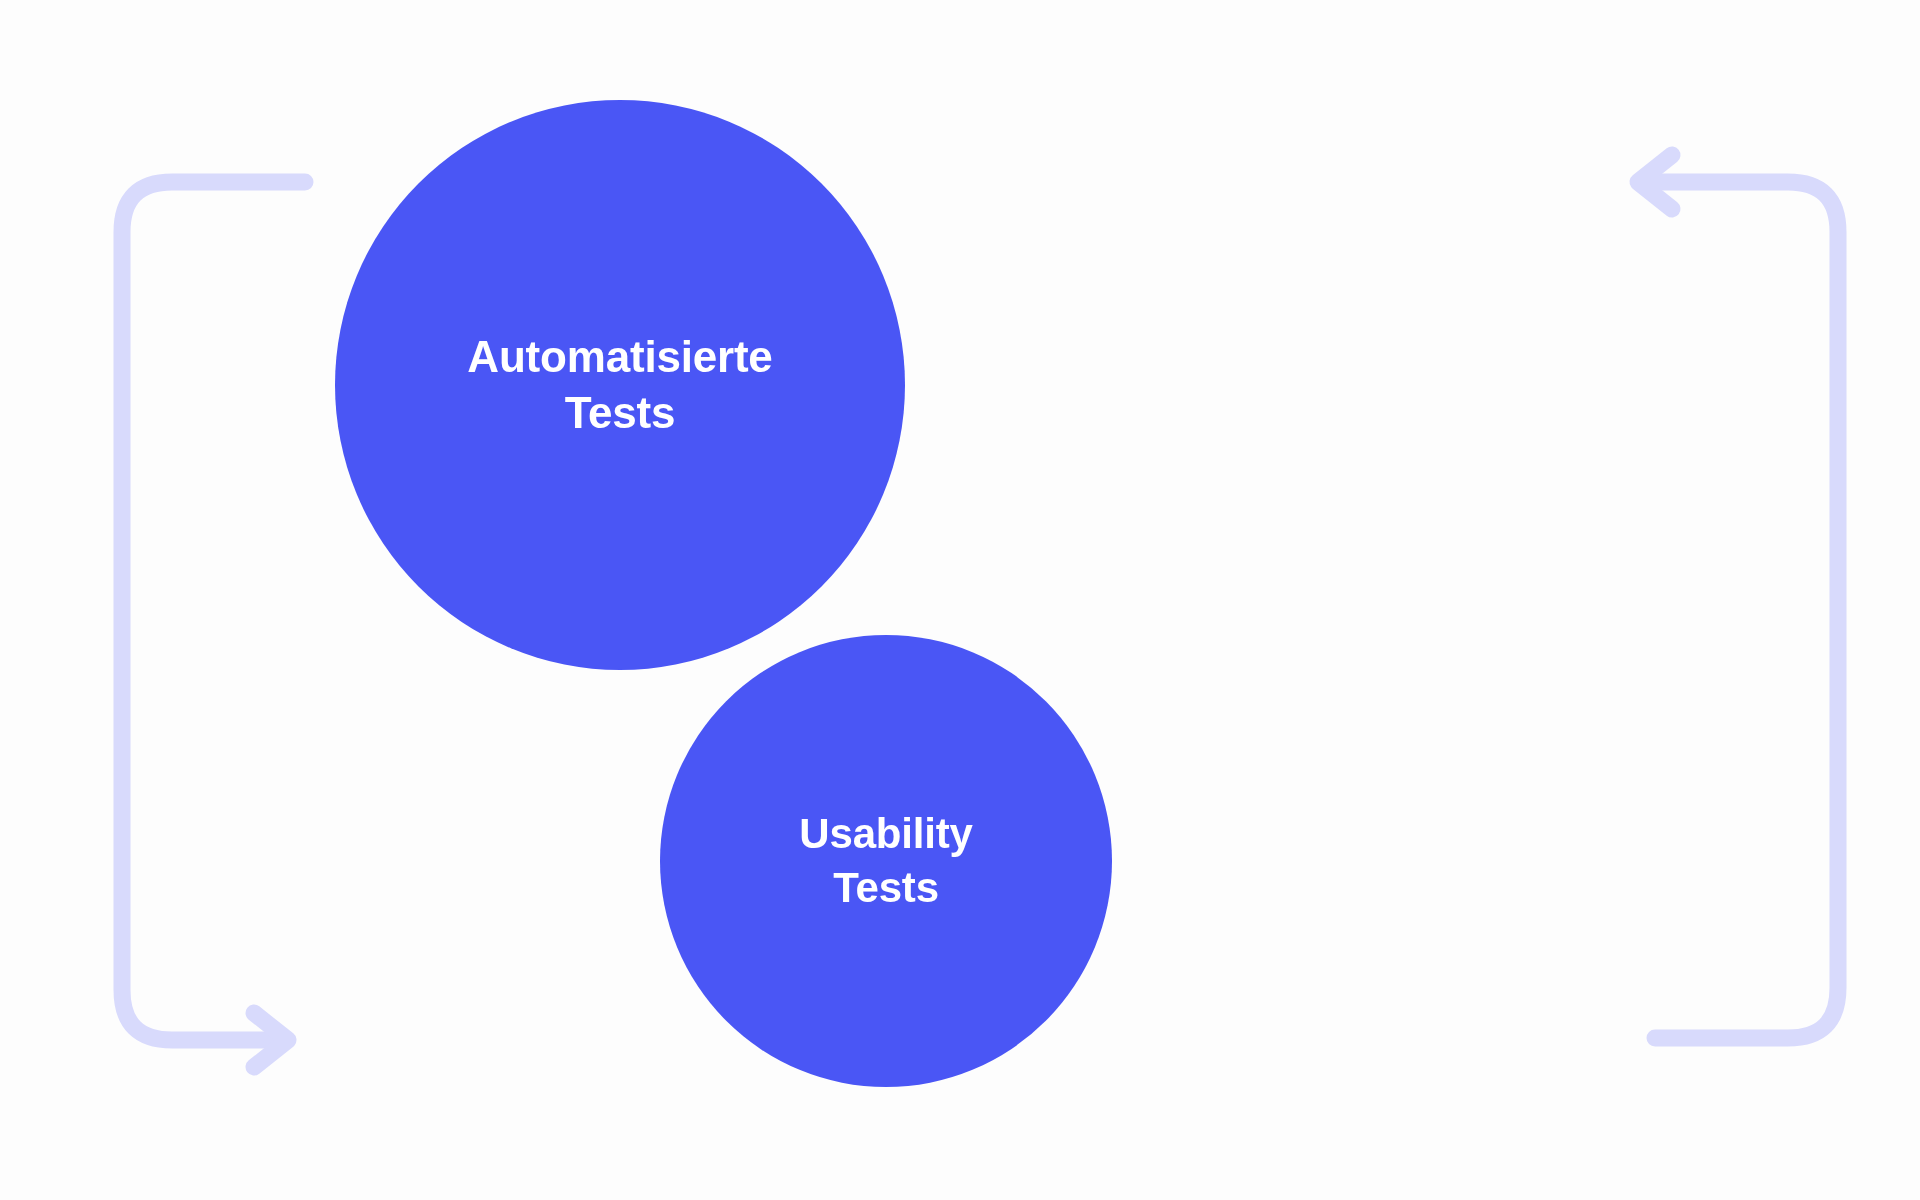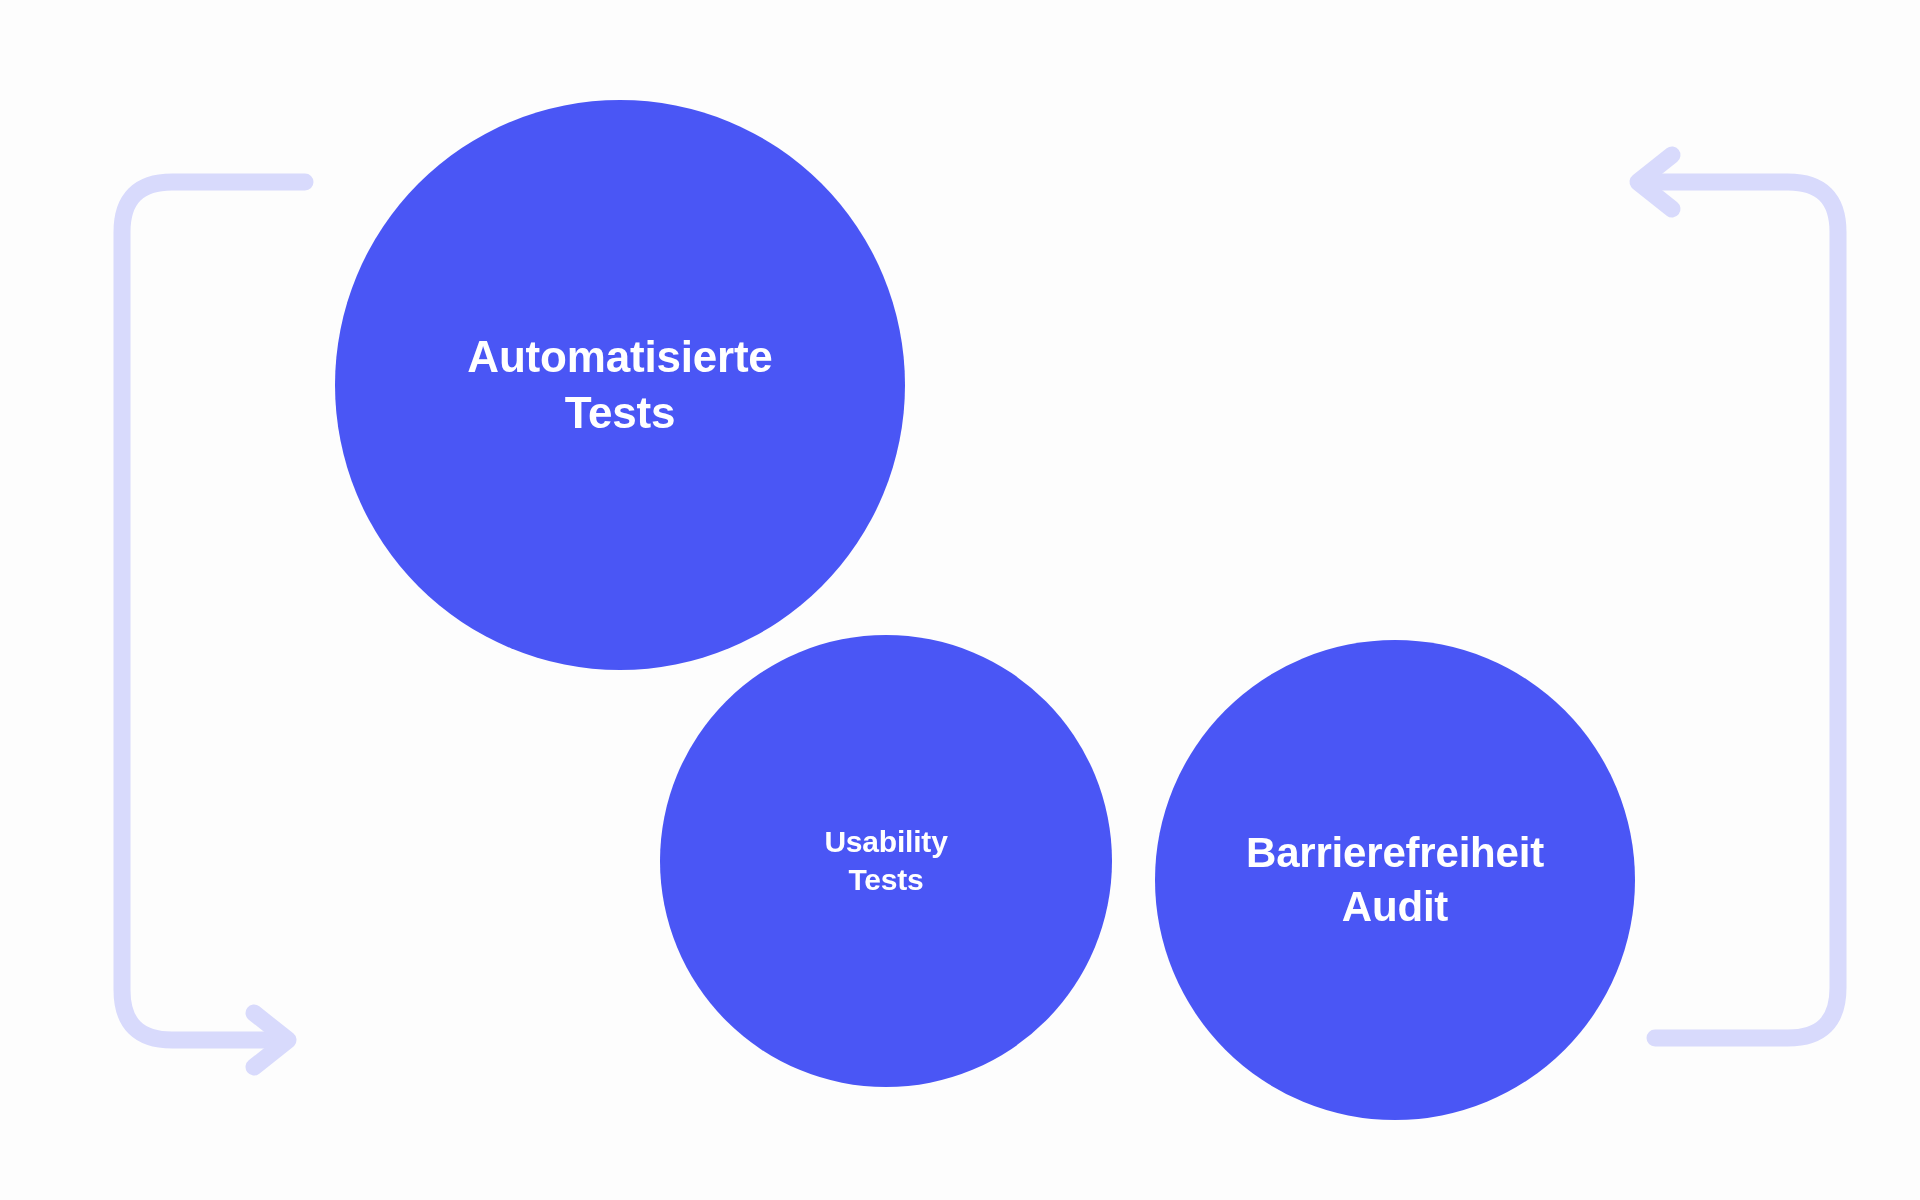--- a/index.html
+++ b/index.html
@@ -54,21 +54,21 @@
   #node-automated .node-label { font-size: 44px; }
 
   #node-manual {
     left: 945px;  top: 135px;  width: 500px; height: 500px;
   }
   #node-manual .node-label { font-size: 44px; }
 
   #node-usability {
     left: 660px;  top: 635px;  width: 452px; height: 452px;
   }
-  #node-usability .node-label { font-size: 30px; }
+  #node-usability .node-label { font-size: 42px; }
 
   #node-accessibility {
     left: 1155px; top: 640px;  width: 480px; height: 480px;
   }
   #node-accessibility .node-label { font-size: 42px; }
 </style>
 </head>
 <body>
 
 <div id="stage">
@@ -90,18 +90,14 @@
     <span class="node-label">Automatisierte
 Tests</span>
   </div>
 
 
   <div class="node" id="node-usability">
     <span class="node-label">Usability
 Tests</span>
   </div>
 
-  <div class="node" id="node-accessibility">
-    <span class="node-label">Barrierefreiheit
-Audit</span>
-  </div>
 
 </div>
 
 </body></html>

